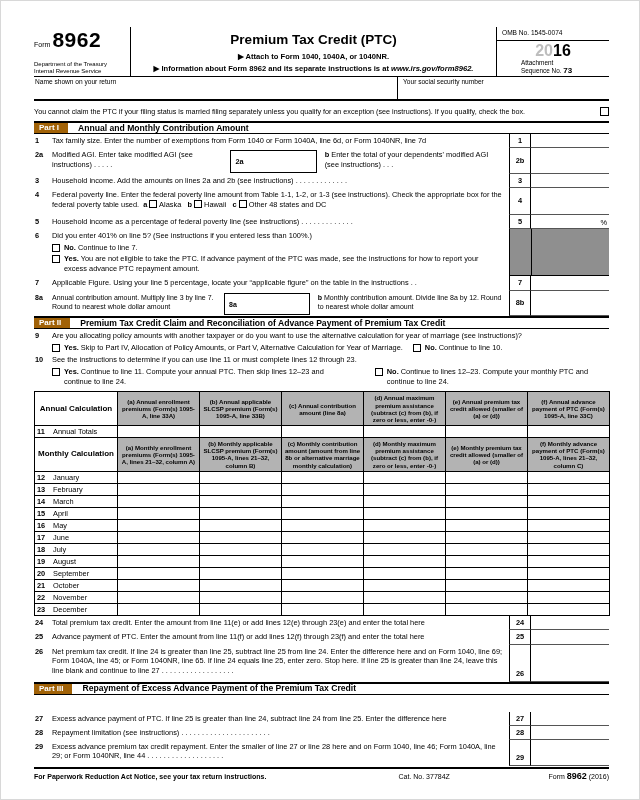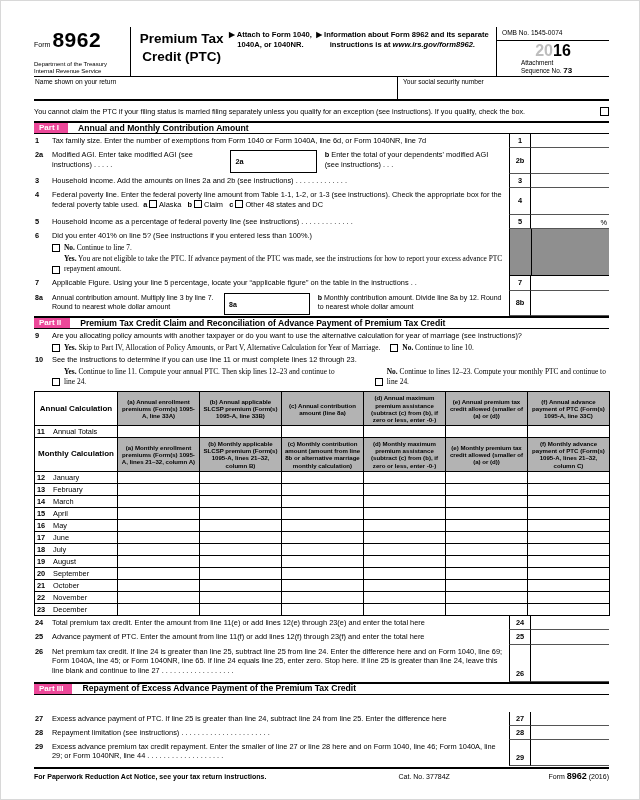--- a/index.html
+++ b/index.html
@@ -11,21 +11,21 @@
     font-size:7.4px; line-height:1.3;
   }
   .inner { position:absolute; left:33px; top:26px; width:575px; }
 
   
   .hdr { display:flex; align-items:stretch; }
   .hdr-left { width:97px; border-right:1.5px solid #000; padding:2px 4px 0 0; display:flex; flex-direction:column; justify-content:space-between; }
   .form-word { font-size:7px; }
   .form-num { font-size:21px; font-weight:bold; letter-spacing:0.5px; line-height:1; }
   .dept { font-size:6px; line-height:1.15; padding-bottom:1px; }
-  .hdr-mid { flex:1; text-align:center; padding:3px 4px 1px 4px; display:flex; flex-direction:row; justify-content:flex-end; }
+  .hdr-mid { flex:1; text-align:center; padding:3px 4px 1px 4px; display:flex; flex-direction:column; justify-content:flex-end; }
   .main-title { font-size:13.5px; font-weight:bold; margin-bottom:4px; }
   .attach-line { font-size:7.6px; font-weight:bold; margin-bottom:2px;text-align:center; }
   .info-line { font-size:7.6px; font-weight:bold; margin-bottom:1px; }
   .info-line i { font-style:italic; }
   .hdr-right { width:113px; border-left:1.5px solid #000; }
   .omb { font-size:6.6px; padding:2px 0 2px 5px; border-bottom:1px solid #000; }
   .yr { text-align:center; font-size:16px; line-height:1; padding-top:2px; }
   .yr-outline { color:#bdbdbd; font-weight:bold; }
   .yr-bold { color:#000; font-weight:800; }
   .attachment { font-size:6.4px; padding-left:24px; line-height:1.2; }
@@ -36,39 +36,39 @@
   .name-cell { flex:1; font-size:6.6px; padding:1px 0 0 1px; }
   .ssn-cell { width:212px; border-left:1px solid #000; font-size:6.6px; padding:1px 0 0 5px; }
 
   .notice-row { display:flex; align-items:center; padding:6px 0 5px 0; font-size:7.2px; }
   .notice-text { flex:1; padding-right:10px; }
   .cb { display:inline-block; width:8px; height:8px; border:1px solid #000; background:#fff; vertical-align:-1px; flex:none; }
   .cb.big { width:9px; height:9px; }
 
   
   .part-bar { display:flex; align-items:center; border-top:2px solid #000; border-bottom:1px solid #000; height:13px; }
-  .part-label { background:#ec4899; color:#fff; font-weight:bold; font-size:8px; padding:1px 9px 1px 5px; height:100%; display:flex; align-items:center; }
+  .part-label { background:#a16207; color:#fff; font-weight:bold; font-size:8px; padding:1px 9px 1px 5px; height:100%; display:flex; align-items:center; }
   .part-title { font-weight:bold; font-size:8.6px; padding-left:10px; }
 
   
   .l-row { display:flex; align-items:stretch; }
   .desc { flex:1; display:flex; padding:2px 6px 1px 0; }
   .ln { width:18px; flex:none; font-weight:bold; padding-left:1px; }
   .txt { flex:1; }
   .rightcols { display:flex; flex:none; width:100px; }
   .numbox { width:22px; flex:none; border-left:1px solid #000; border-right:1px solid #000; border-bottom:1px solid #555;
             font-weight:bold; display:flex; align-items:center; justify-content:center; }
   .numbox.bottom { align-items:flex-end; padding-bottom:2px; }
   .amt { width:78px; flex:none; border-bottom:1px solid #555; display:flex; align-items:flex-end; justify-content:flex-end; padding:0 2px 1px 0; }
   .grayblock { width:100px; flex:none; background:#8f8f8f; border-left:1px solid #000; border-bottom:1px solid #000; display:flex; }
   .grayblock .gsep { width:22px; border-right:1px solid #000; }
   .inline-box { display:inline-flex; border:1px solid #000; align-self:stretch; flex:none; }
   .inline-box .inum { font-weight:bold; padding:0 4px; display:flex; align-items:center; border-right:0; }
   .inline-box .ientry { width:68px; }
-  .sub-cb-line { margin-top:2px; display:flex; align-items:flex-end;font-family:Liberation Serif, serif; }
+  .sub-cb-line { margin-top:2px; display:flex; align-items:flex-start; }
   .sub-cb-line .cb { margin:1px 4px 0 0; }
   b.inlbl { font-weight:bold; }
 
   
   table.ptc { width:575px; border-collapse:collapse; table-layout:fixed; margin-top:2px; }
   table.ptc th, table.ptc td { border:1px solid #000; vertical-align:middle; }
   th.gray { background:#b3b3b3; font-size:6.1px; font-weight:bold; line-height:1.18; padding:2px 2px; text-align:center; }
   td.rowlabel-hdr { text-align:center; font-weight:bold; font-size:8px; background:#fff; }
   td.monthcell { height:12px; font-size:7.4px; padding:0 2px; }
   td.datacell { height:12px; }
@@ -180,21 +180,21 @@
     <div class="l-row" style="min-height:27px;">
       <div class="desc">
         <span class="ln">4</span>
         <span class="txt">
           <span>Federal poverty line. Enter the federal poverty line amount from Table 1-1, 1-2, or 1-3 (see instructions). Check the appropriate box for the federal poverty table used.</span>
           &nbsp;<b class="inlbl">a</b>
           <span class="cb"></span>
           <span>Alaska</span>
           &nbsp;&nbsp;<b class="inlbl">b</b>
           <span class="cb"></span>
-          <span>Claim</span>
+          <span>Hawaii</span>
           &nbsp;&nbsp;<b class="inlbl">c</b>
           <span class="cb"></span>
           <span>Other 48 states and DC</span>
         </span>
       </div>
       <div class="rightcols">
         <div class="numbox">4</div>
         <div class="amt"></div>
       </div>
     </div>

